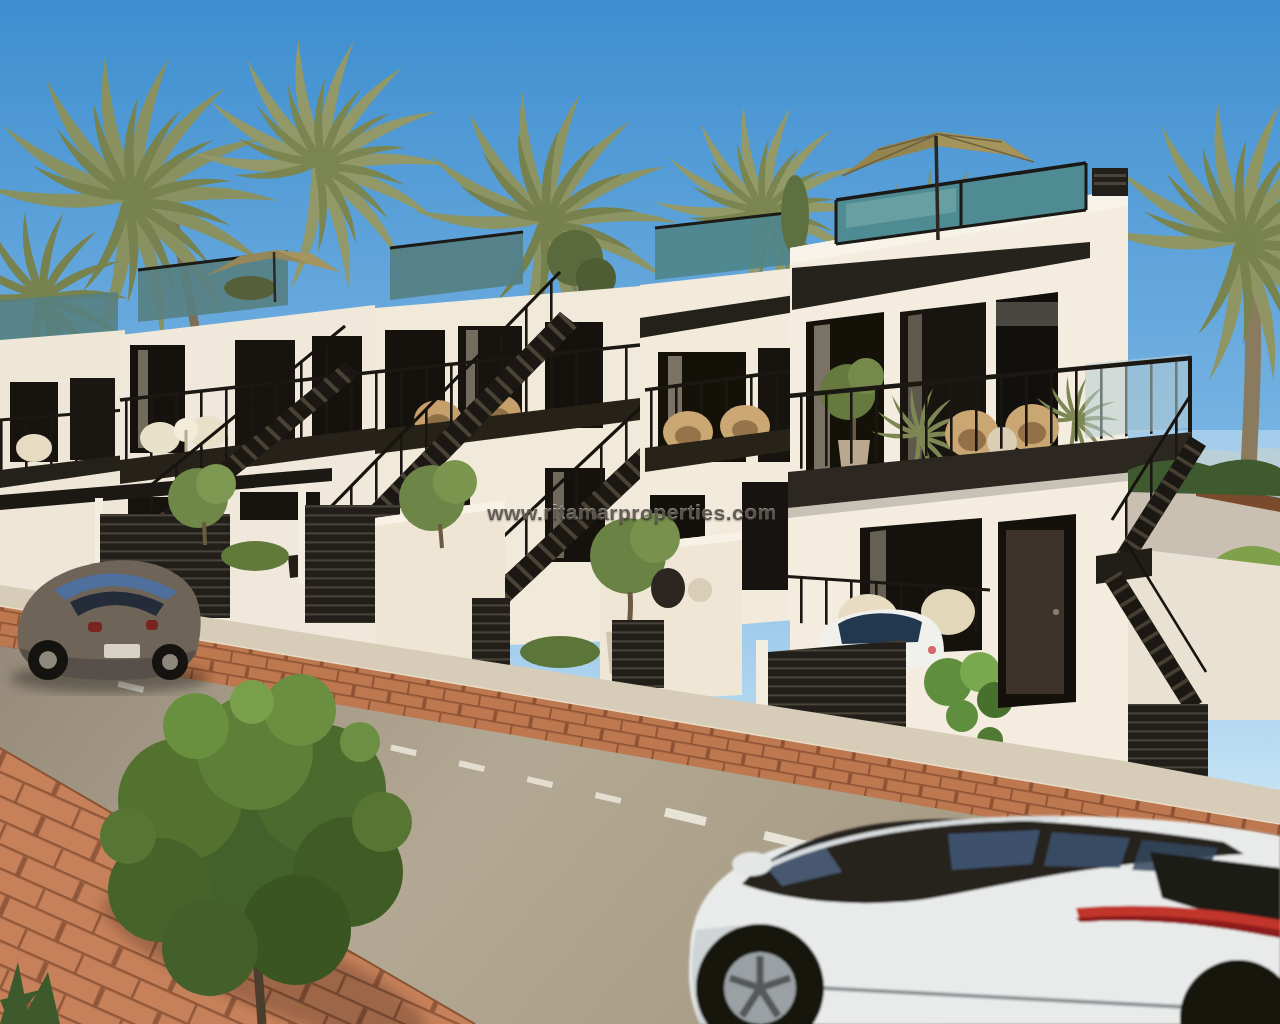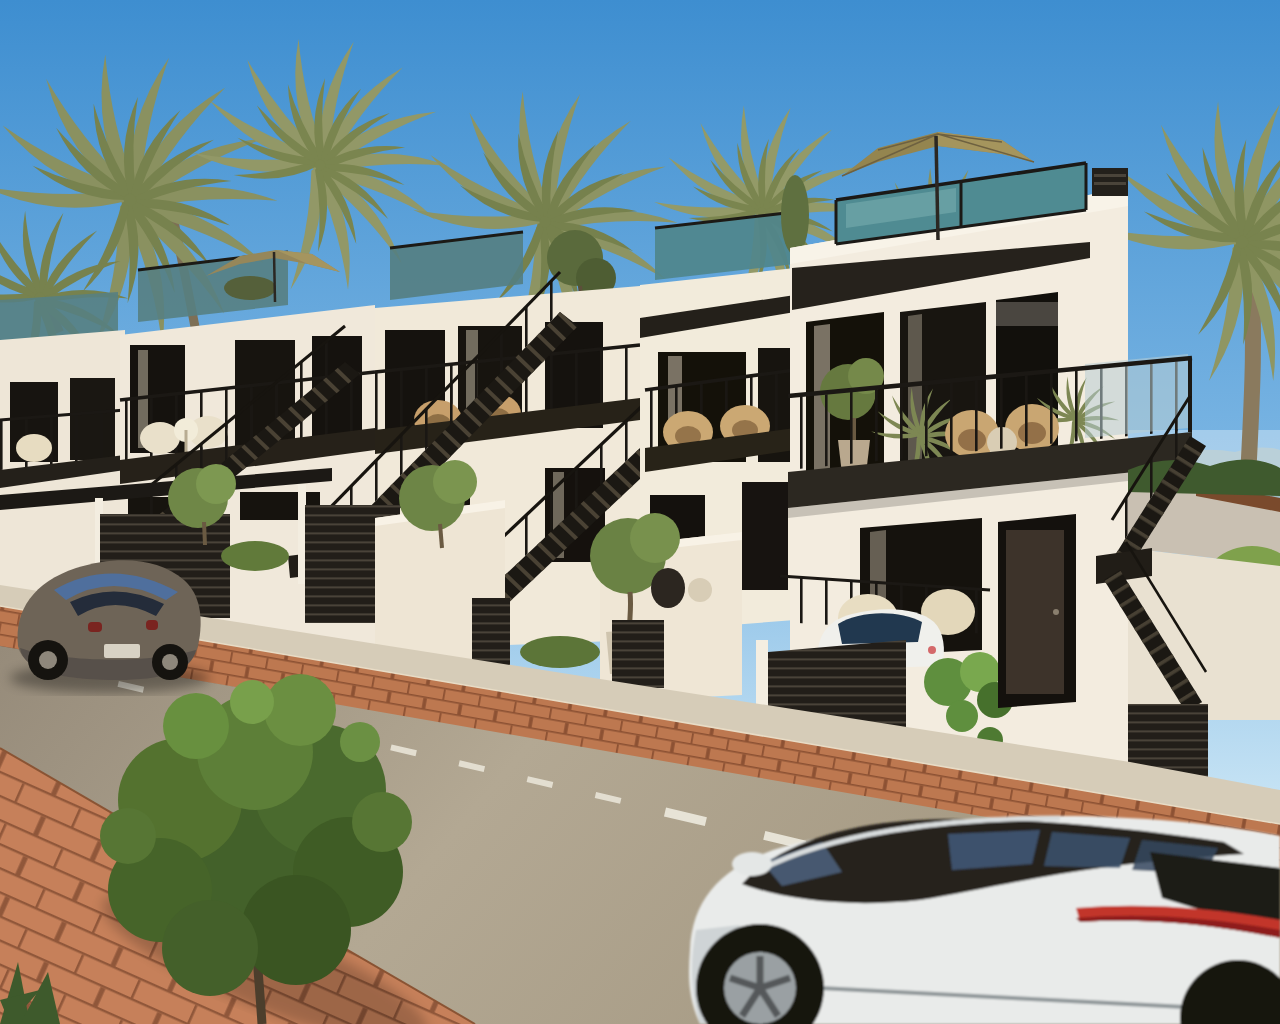--- a/index.html
+++ b/index.html
@@ -443,13 +443,14 @@
   <path d="M1076,918 Q1170,910 1280,930 L1280,938 Q1170,916 1080,922 Z" fill="#8e1f1a"></path>
   <ellipse cx="752" cy="864" rx="20" ry="12" fill="#e4e7e6"></ellipse>
   <line x1="820" y1="988" x2="1280" y2="1012" stroke="#8f9699" stroke-width="4"></line>
   <circle cx="760" cy="988" r="64" fill="#17150f"></circle>
   <circle cx="760" cy="988" r="36" fill="#9aa0a3"></circle>
   <path d="M760,988 L760,956 M760,988 L790,978 M760,988 L778,1016 M760,988 L742,1016 M760,988 L730,978" stroke="#55585a" stroke-width="7"></path>
   <circle cx="1238" cy="1018" r="58" fill="#17150f"></circle>
 </g>
 </svg>
 
+<div id="watermark">www.ritamarproperties.com</div>
 </div>
 
 </body></html>

